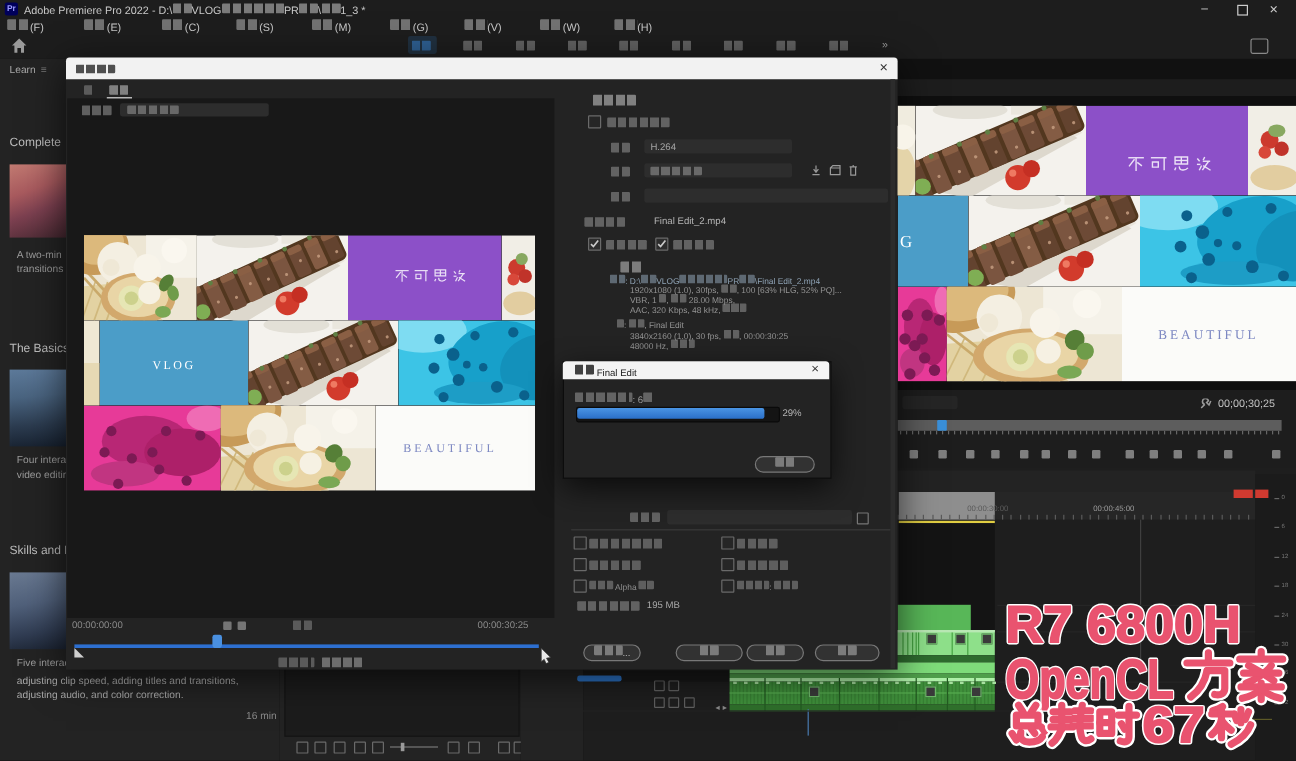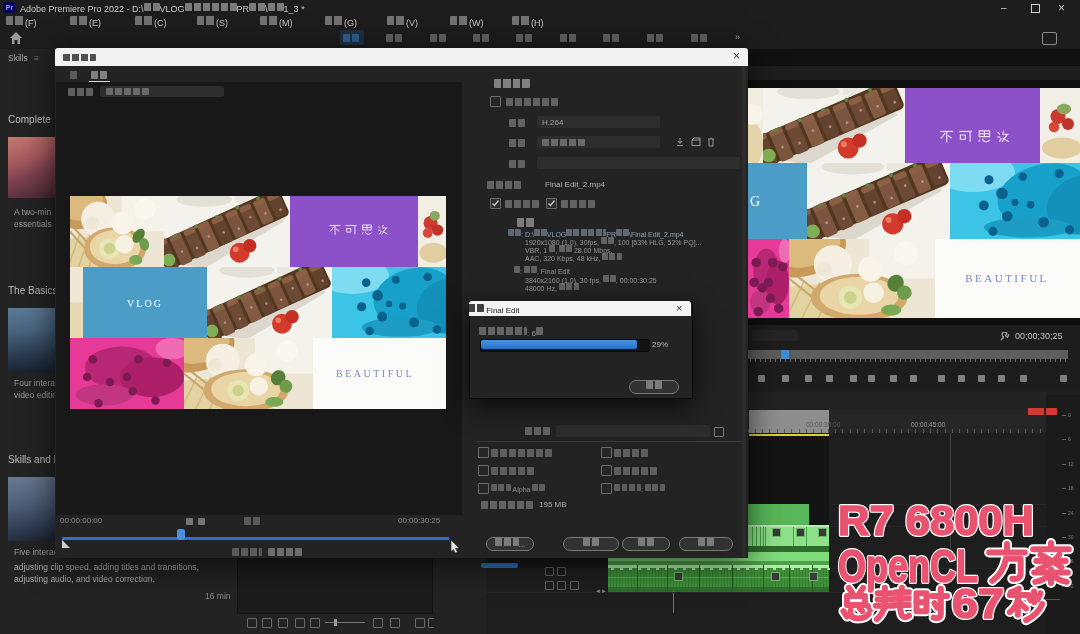--- a/index.html
+++ b/index.html
@@ -43,35 +43,35 @@
 <div class="z" style="left:473px;top:34px;--a:7px;--b:9px;width:16px;height:8px;color:#9a9a9a"></div>
 <div class="z" style="left:516px;top:34px;--a:7px;--b:9px;width:16px;height:8px;color:#9a9a9a"></div>
 <div class="z" style="left:560px;top:34px;--a:7px;--b:9px;width:16px;height:8px;color:#9a9a9a"></div>
 <div class="z" style="left:603px;top:34px;--a:7px;--b:9px;width:16px;height:8px;color:#9a9a9a"></div>
 <div class="z" style="left:647px;top:34px;--a:7px;--b:9px;width:16px;height:8px;color:#9a9a9a"></div>
 <div class="z" style="left:691px;top:34px;--a:7px;--b:9px;width:16px;height:8px;color:#9a9a9a"></div>
 <div class="t" style="left:735px;top:32px;font-size:9px;color:#9a9a9a">»</div>
 <div class="a" style="left:1042px;top:32px;width:13px;height:11px;border:1px solid #8a8a8a;border-radius:2px"></div>
 
 <div class="a" style="left:0;top:49px;width:233px;height:585px;background:#232323"></div>
-<div class="t" style="left:8px;top:53px;font-size:8.5px;color:#a8a8a8">Skills</div>
+<div class="t" style="left:8px;top:53px;font-size:8.5px;color:#a8a8a8">Learn</div>
 <div class="t" style="left:34px;top:53px;font-size:8.5px;color:#777">≡</div>
 <div class="t" style="left:8px;top:114px;font-size:10px;color:#bdbdbd">Complete</div>
 <div class="a" style="left:8px;top:137px;width:50px;height:61px;background:linear-gradient(160deg,#c27b72 0%,#a85a5e 35%,#7c4050 60%,#41262e 100%)"></div>
 <div class="t" style="left:14px;top:207px;font-size:8.5px;color:#9a9a9a">A two-min</div>
-<div class="t" style="left:14px;top:219px;font-size:8.5px;color:#9a9a9a">essentials</div>
+<div class="t" style="left:14px;top:219px;font-size:8.5px;color:#9a9a9a">transitions</div>
 <div class="t" style="left:8px;top:285px;font-size:10px;color:#bdbdbd">The Basics</div>
 <div class="a" style="left:8px;top:308px;width:50px;height:64px;background:linear-gradient(175deg,#5d7a9a 0%,#4a6480 35%,#2c3c50 70%,#16202e 100%)"></div>
 <div class="t" style="left:14px;top:378px;font-size:8.5px;color:#9a9a9a">Four interac</div>
 <div class="t" style="left:14px;top:390px;font-size:8.5px;color:#9a9a9a">video editin</div>
 <div class="t" style="left:8px;top:454px;font-size:10px;color:#bdbdbd">Skills and F</div>
 <div class="a" style="left:8px;top:477px;width:50px;height:64px;background:linear-gradient(170deg,#6a7a92 0%,#50607a 40%,#303c52 75%,#1a2230 100%)"></div>
 <div class="t" style="left:14px;top:547px;font-size:8.5px;color:#9a9a9a">Five interac</div>
 <div class="t" style="left:14px;top:562px;font-size:8.5px;color:#a8a8a8">adjusting clip speed, adding titles and transitions,</div>
-<div class="t" style="left:14px;top:574px;font-size:8.5px;color:#a8a8a8">adjusting audio, and video correction.</div>
+<div class="t" style="left:14px;top:574px;font-size:8.5px;color:#a8a8a8">adjusting audio, and color correction.</div>
 <div class="t" style="left:205px;top:591px;font-size:8.5px;color:#8a8a8a">16 min</div>
 
 <div class="a" style="left:233px;top:49px;width:201px;height:585px;background:#232323"></div>
 <div class="a" style="left:237px;top:556px;width:194px;height:56px;background:#1c1c1c;border:1px solid #141414"></div>
 <div class="a" style="left:247px;top:618px;width:8px;height:8px;border:1px solid #6a6a6a;border-radius:1px"></div>
 <div class="a" style="left:262px;top:618px;width:8px;height:8px;border:1px solid #6a6a6a;border-radius:1px"></div>
 <div class="a" style="left:278px;top:618px;width:8px;height:8px;border:1px solid #6a6a6a;border-radius:1px"></div>
 <div class="a" style="left:295px;top:618px;width:8px;height:8px;border:1px solid #6a6a6a;border-radius:1px"></div>
 <div class="a" style="left:310px;top:618px;width:8px;height:8px;border:1px solid #6a6a6a;border-radius:1px"></div>
 <div class="a" style="left:325px;top:622px;width:40px;height:1px;background:#777"></div>
@@ -1021,21 +1021,21 @@
 <div class="t" style="left:614px;top:484px;font-size:7px;color:#8f8f8f"><span class="zi" style="--a:6px;--b:7.5px;width:27px;height:6.5px;color:#8f8f8f"></span>: <span class="zi" style="--a:6px;--b:7.5px;width:20px;height:6.5px;color:#8f8f8f"></span></div>
 <div class="z" style="left:481px;top:501px;--a:7px;--b:9px;width:52px;height:8px;color:#979797"></div>
 <div class="t" style="left:539px;top:500px;font-size:8px;color:#a8a8a8">195 MB</div>
 <div class="btn" style="left:486px;top:537px;width:46px;height:12px;line-height:12px"><span class="zi" style="--a:7px;--b:9px;width:24px;height:8px;color:#b8b8b8"></span>...</div>
 <div class="btn" style="left:563px;top:537px;width:54px;height:12px;line-height:12px"><span class="zi" style="--a:7px;--b:9px;width:16px;height:8px;color:#b8b8b8"></span></div>
 <div class="btn" style="left:622px;top:537px;width:46px;height:12px;line-height:12px"><span class="zi" style="--a:7px;--b:9px;width:16px;height:8px;color:#b8b8b8"></span></div>
 <div class="btn" style="left:679px;top:537px;width:52px;height:12px;line-height:12px"><span class="zi" style="--a:7px;--b:9px;width:16px;height:8px;color:#b8b8b8"></span></div>
 
 <div class="a" style="left:469px;top:301px;width:222px;height:96px;background:#232323;border:1px solid #0c0c0c;box-shadow:0 8px 24px rgba(0,0,0,.7)"></div>
 <div class="a" style="left:469px;top:301px;width:222px;height:15px;background:#f4f4f4;border-radius:3px 3px 0 0"></div>
-<div class="t" style="left:468px;top:304px;font-size:8px;color:#1a1a1a"><span class="zi zd" style="--a:7px;--b:9px;width:16px;height:8px;color:#222"></span> Final Edit</div>
+<div class="t" style="left:479px;top:304px;font-size:8px;color:#1a1a1a"><span class="zi zd" style="--a:7px;--b:9px;width:16px;height:8px;color:#222"></span> Final Edit</div>
 <div class="t" style="left:676px;top:302px;font-size:11px;color:#333">×</div>
 <div class="t" style="left:479px;top:327px;font-size:8px;color:#9a9a9a"><span class="zi" style="--a:7px;--b:9px;width:48px;height:8px;color:#9a9a9a"></span>: 6<span class="zi" style="--a:7px;--b:9px;width:8px;height:8px;color:#9a9a9a"></span></div>
 <div class="a" style="left:480px;top:339px;width:168px;height:11px;background:#141414;border:1px solid #0a0a0a;border-radius:2px"></div>
 <div class="a" style="left:481px;top:340px;width:156px;height:9px;background:linear-gradient(180deg,#4a94e4,#2a6fc8);border-radius:2px"></div>
 <div class="t" style="left:652px;top:340px;font-size:8px;color:#b5b5b5">29%</div>
 <div class="btn" style="left:629px;top:380px;width:48px;height:12px;line-height:12px;border-radius:7px"><span class="zi" style="--a:7px;--b:9px;width:16px;height:8px;color:#b8b8b8"></span></div>
 
 <svg class="a" style="left:830px;top:495px" width="250" height="139" viewBox="0 0 250 139">
     <text x="8" y="40" font-family="Liberation Sans,sans-serif" font-size="43" font-weight="bold" textLength="196" lengthAdjust="spacingAndGlyphs" fill="#e9536f" stroke="#ffffff" stroke-width="4" paint-order="stroke" stroke-linejoin="round">R7 6800H</text>
     <text x="8" y="40" font-family="Liberation Sans,sans-serif" font-size="43" font-weight="bold" textLength="196" lengthAdjust="spacingAndGlyphs" fill="#e9536f" stroke="#e9536f" stroke-width="1.6" paint-order="stroke">R7 6800H</text>

